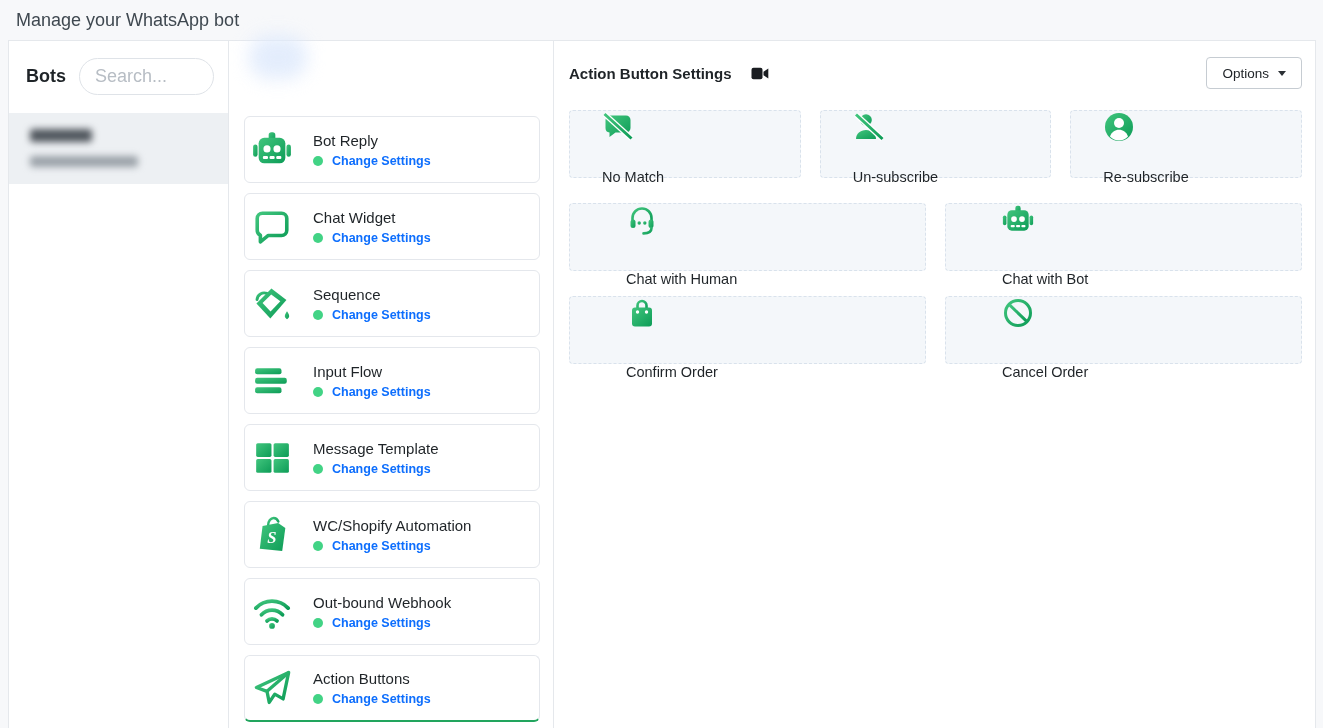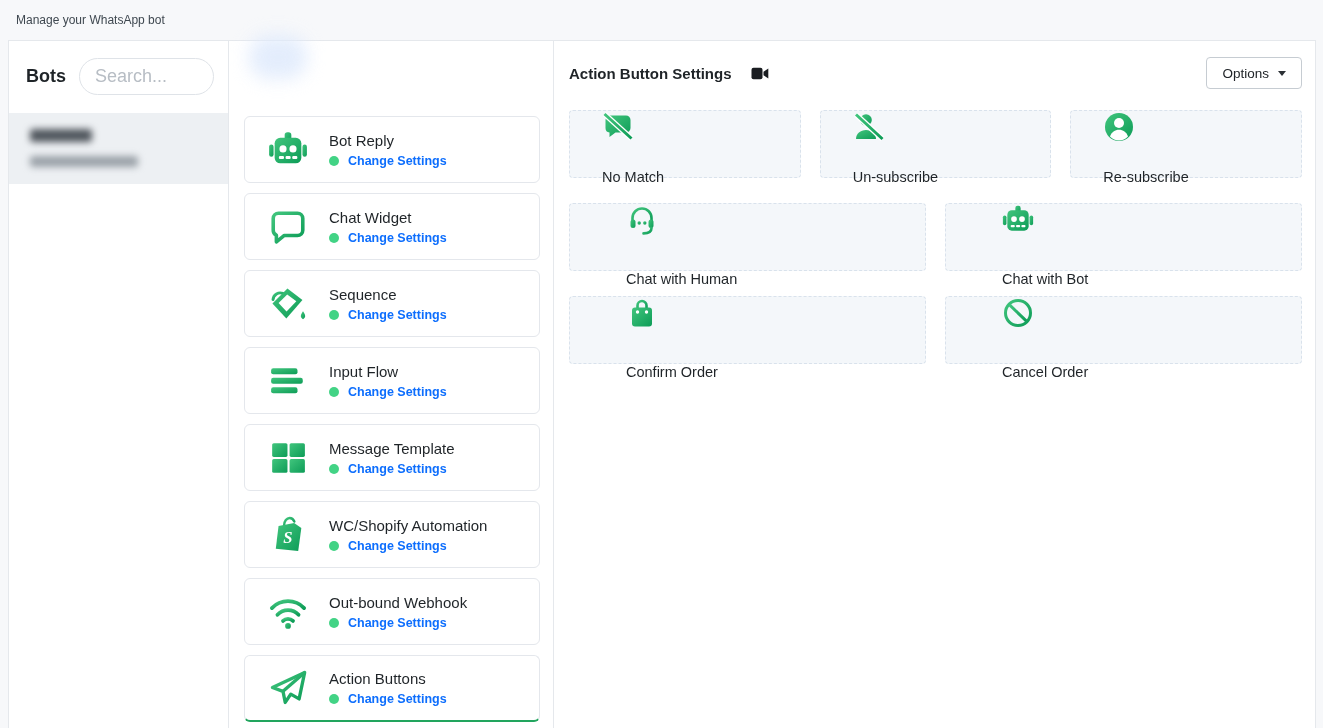--- a/index.html
+++ b/index.html
@@ -1,21 +1,21 @@
 <!DOCTYPE html>
 <html><head>
 <meta charset="utf-8">
 <style>
   * { margin:0; padding:0; box-sizing:border-box; }
   html,body { width:1323px; height:728px; overflow:hidden;
     font-family:"Liberation Sans", sans-serif; background:#f7f8fa; color:#212529; }
 
   
   .topbar { height:40px; display:flex; align-items:center; padding-left:16px;
-    background:#f7f8fa; font-size:12px; color:#3f4850; }
+    background:#f7f8fa; font-size:18px; color:#3f4850; }
 
   
   .main { position:absolute; top:40px; left:8px; right:7px; bottom:0;
     background:#fff; border:1px solid #e5e8ec; border-bottom:none; display:flex; }
 
   
   .sidebar { width:220px; border-right:1px solid #e5e8ec; background:#fff; flex:none; }
   .side-head { display:flex; align-items:center; gap:13px; padding:17px 14px 18px 17px; }
   .side-title { font-weight:bold; font-size:18px; color:#1f2428; }
   .search { flex:1; min-width:0; height:37px; border:1px solid #dfe3e8; border-radius:19px;
@@ -27,21 +27,21 @@
   .b1 { width:62px; height:13px; background:#50565d; }
   .b2 { width:108px; height:11px; background:#9aa1a8; margin-top:14px; }
 
   
   .features { width:325px; flex:none; border-right:1px solid #e5e8ec; position:relative;
     padding:75px 14px 0 15px; background:#fff; }
   .blob { position:absolute; top:-6px; left:20px; width:58px; height:44px;
     background:#dfeafc; border-radius:20px; filter:blur(9px); opacity:.85; }
   .card { width:296px; height:67px; background:#fff; border:1px solid #e4e7ec;
     border-radius:6px; margin-bottom:10px; display:flex; align-items:center;
-    padding-left:22px; cursor:pointer; }
+    padding-left:6px; cursor:pointer; }
   .card.active { border-bottom:2px solid #22a55e; }
   .f-icon { width:42px; height:42px; flex:none; display:flex; align-items:center; justify-content:center; }
   .f-text { margin-left:20px; }
   .f-title { font-size:15px; font-weight:500; color:#1f2428; }
   .f-set { display:flex; align-items:center; gap:9px; margin-top:5px; }
   .dot { width:10px; height:10px; border-radius:50%; background:#42d385; flex:none; }
   .f-link { font-size:12.5px; font-weight:bold; color:#0d6efd; text-decoration:none; cursor:pointer; }
 
   
   .panel { flex:1; padding:16px 13px 0 15px; background:#fff; }

